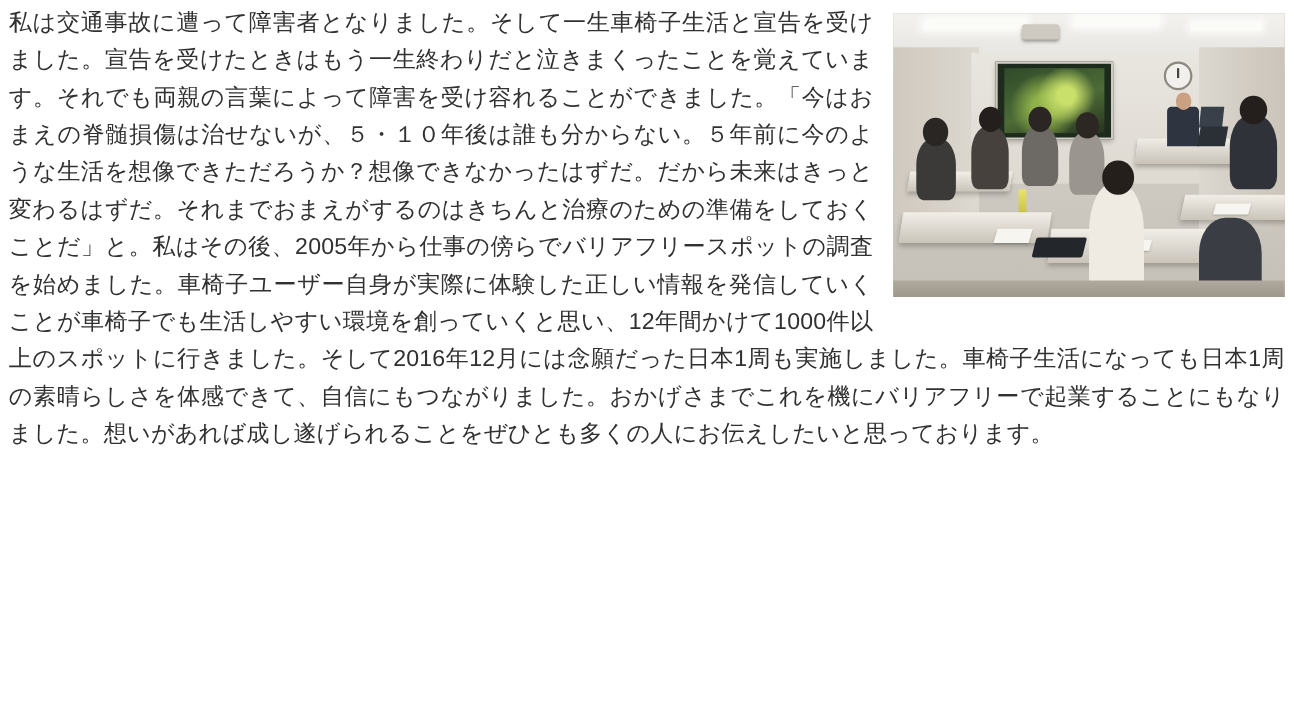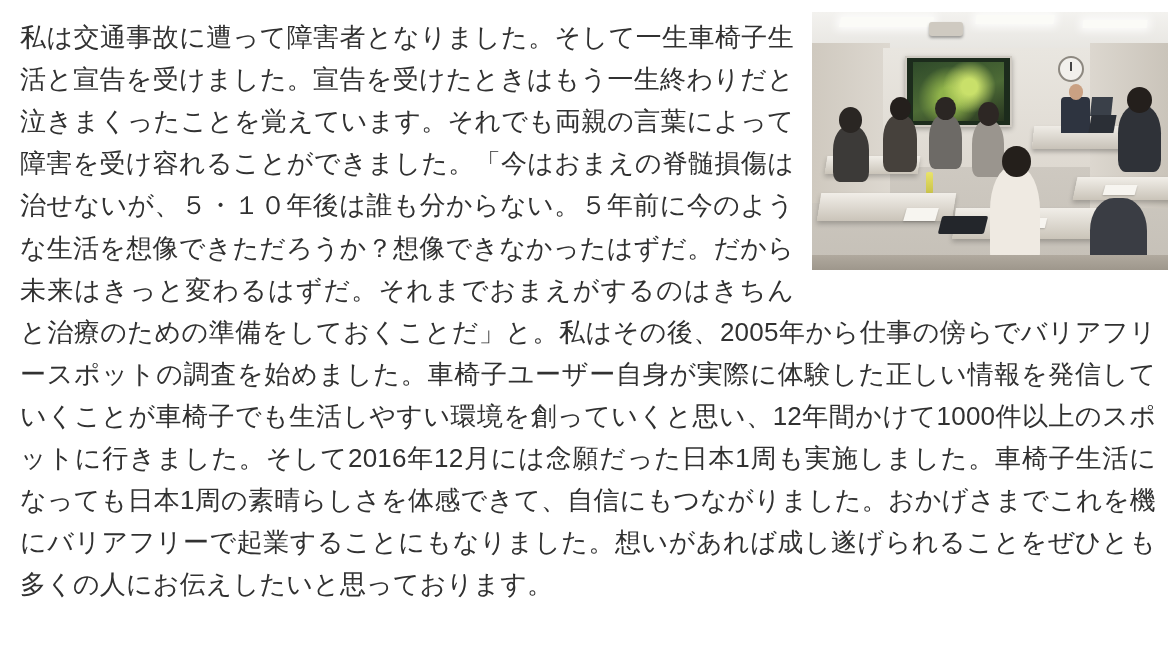--- a/index.html
+++ b/index.html
@@ -148,26 +148,26 @@
   .tablet {
     position: absolute; left: 36%; top: 79%; width: 13%; height: 7%;
     background: #23262b; border-radius: 2px; transform: skewX(-14deg);
   }
   .floor {
     position: absolute; left: 0; bottom: 0; width: 100%; height: 6%;
     background: linear-gradient(180deg, #b0a99e 0%, #9e978c 100%);
   }
 
   .body-text {
-    font-size: 26px;
+    font-size: 21px;
     line-height: 1.62;
     letter-spacing: 0.2px;
     text-align: justify;
     color: #313131;
-    margin: 12px;
+    margin: 0;
   }
 </style>
 </head>
 <body>
 
 <div class="page">
 
   <figure class="figure">
     <div class="photo">
       <div class="ceiling"></div>

